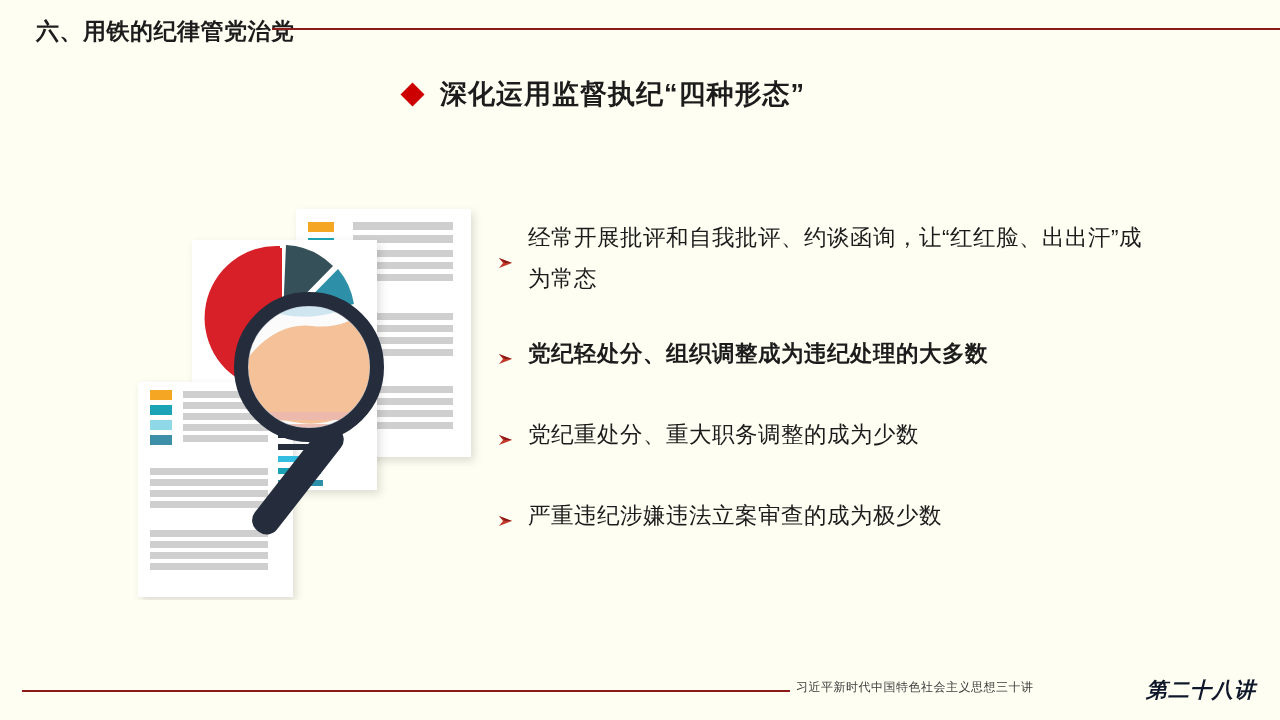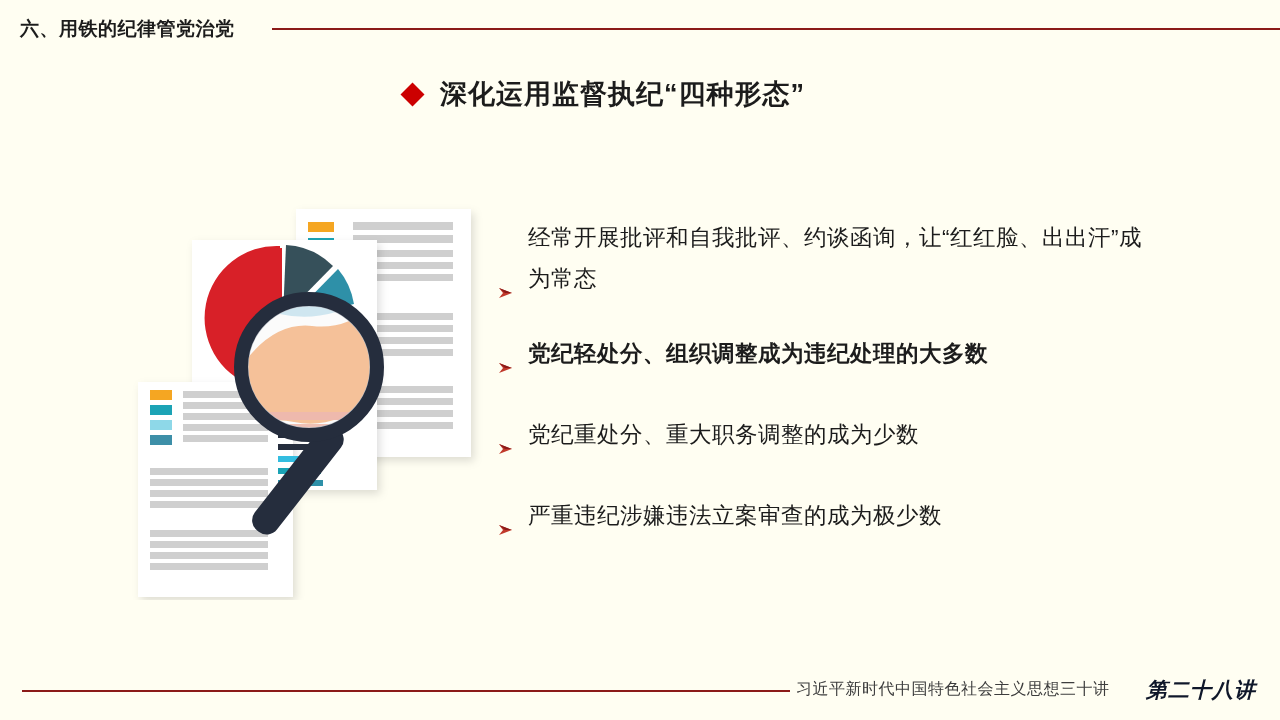--- a/index.html
+++ b/index.html
@@ -25,23 +25,23 @@
     position: absolute;
     left: 0;
     top: 0;
     width: 1280px;
     height: 54px;
     display: flex;
     align-items: center;
   }
   .header-title {
     position: absolute;
-    left: 20px;
+    left: 36px;
     top: 16px;
-    font-size: 19px;
+    font-size: 23px;
     font-weight: bold;
     color: #1c1c1c;
     letter-spacing: 0.5px;
     white-space: nowrap;
   }
   .header-rule {
     position: absolute;
     left: 272px;
     top: 28px;
     width: 1008px;
@@ -86,21 +86,21 @@
   
   .bullets {
     position: absolute;
     left: 498px;
     top: 218px;
     width: 660px;
   }
   .bullet {
     position: relative;
     display: flex;
-    align-items: flex-end;
+    align-items: center;
     margin-bottom: 42px;
   }
   .bullet:last-child { margin-bottom: 0; }
   .bullet-marker {
     flex: none;
     width: 30px;
     padding-top: 9px;
     line-height: 1;
   }
   .bullet-marker svg { display: block; }
@@ -121,21 +121,21 @@
     left: 22px;
     top: 690px;
     width: 768px;
     height: 2px;
     background: #8b1a18;
   }
   .footer-book {
     position: absolute;
     left: 796px;
     top: 679px;
-    font-size: 16px;
+    font-size: 12px;
     color: #3d3d3d;
     letter-spacing: 0.5px;
     white-space: nowrap;
   }
   .footer-lecture {
     position: absolute;
     left: 1146px;
     top: 676px;
     font-size: 21px;
     font-weight: bold;

